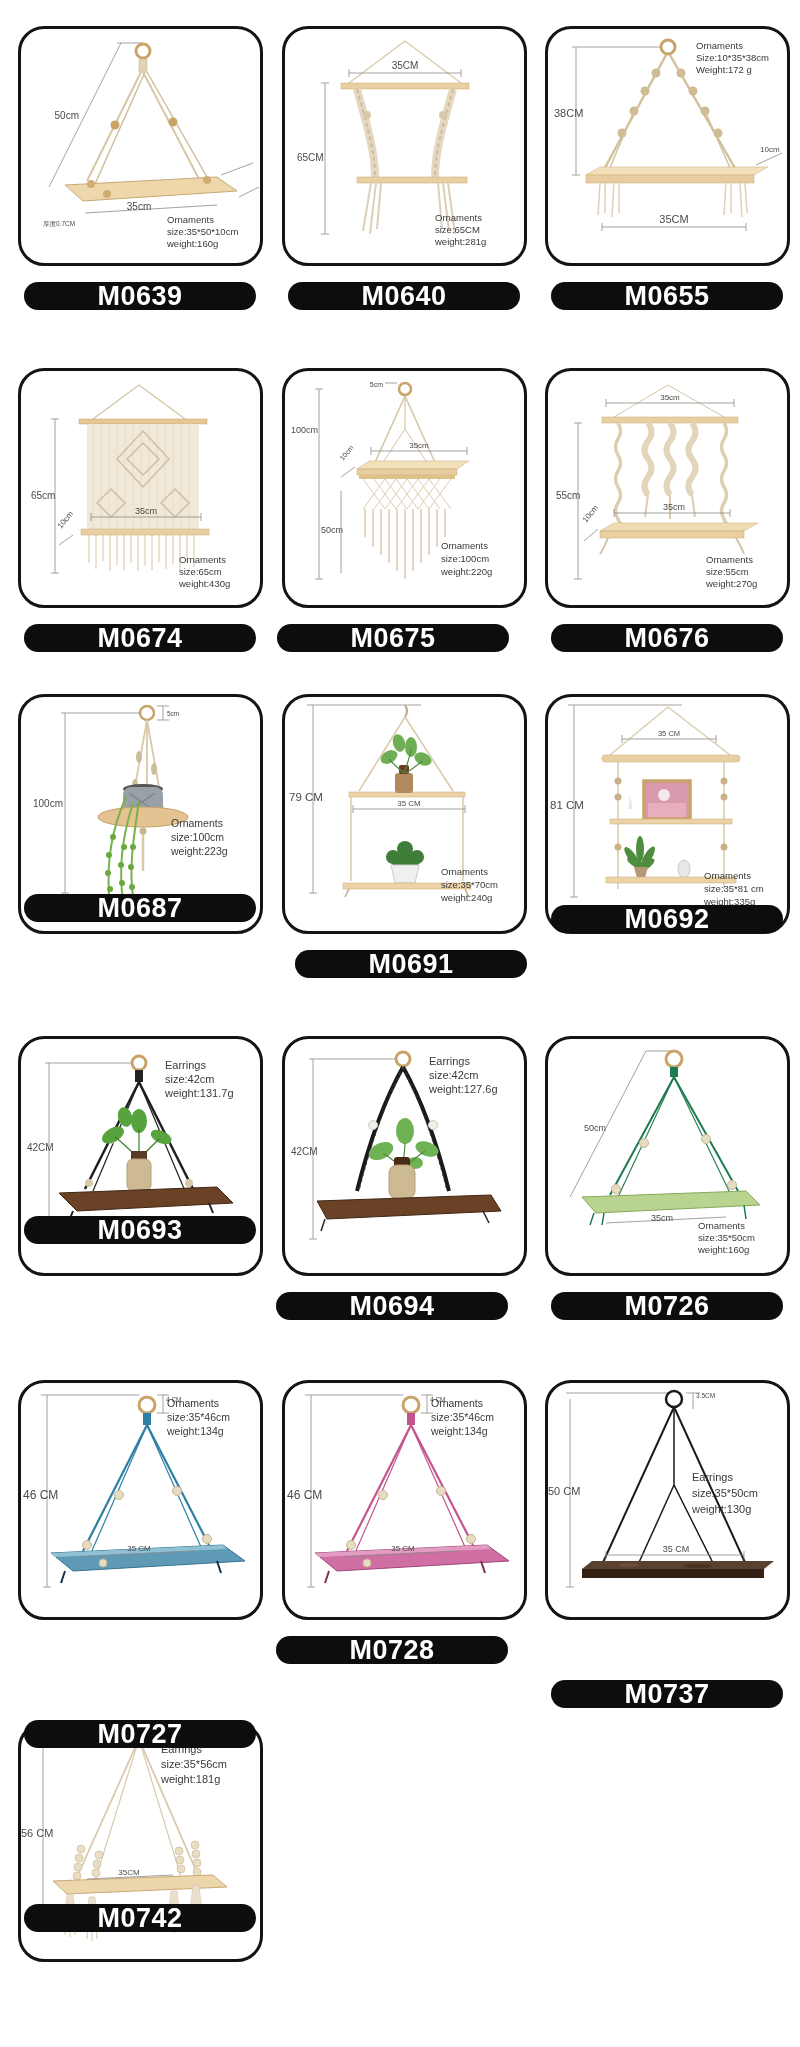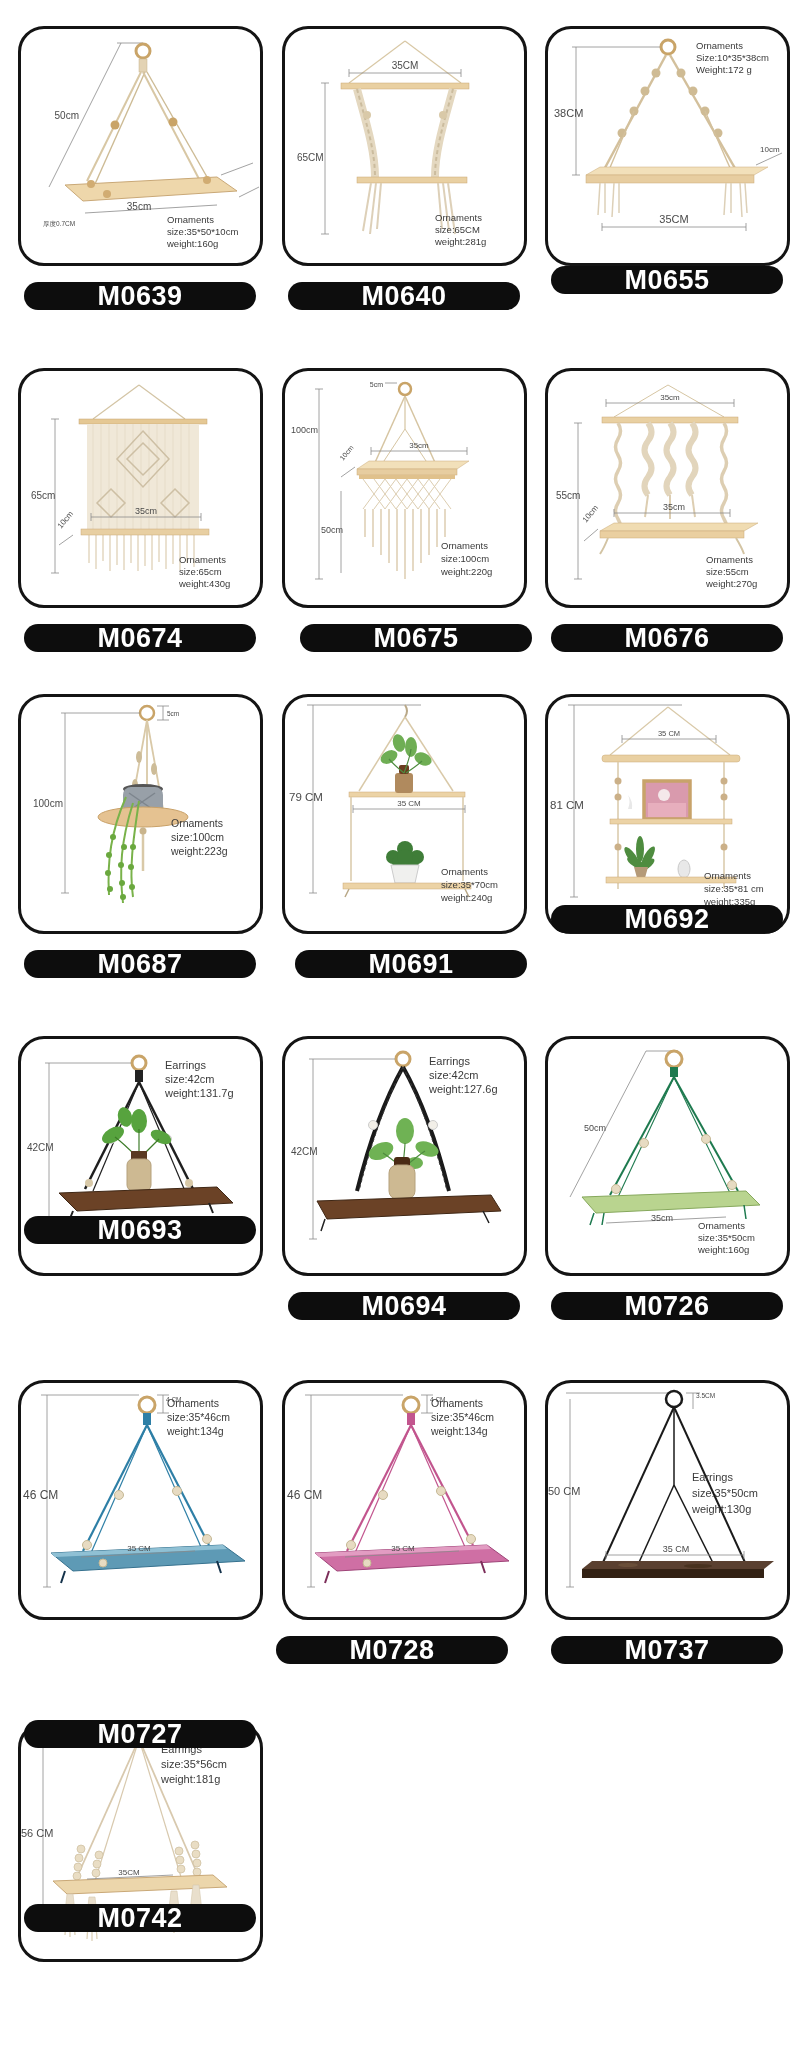--- a/index.html
+++ b/index.html
@@ -665,26 +665,26 @@
   <line class="dl" x1="66" y1="154" x2="152" y2="150"></line>
   <text class="dim" x="108" y="150" font-size="8" text-anchor="middle">35CM</text>
   <text class="spec" x="140" y="28" font-size="11">Earrings</text>
   <text class="spec" x="140" y="43" font-size="11">size:35*56cm</text>
   <text class="spec" x="140" y="58" font-size="11">weight:181g</text>
 </svg>
 </div>
 
 <div class="plabel" style="left:24px;top:282px">M0639</div>
 <div class="plabel" style="left:288px;top:282px">M0640</div>
-<div class="plabel" style="left:551px;top:266px">M0655</div>
+<div class="plabel" style="left:551px;top:282px">M0655</div>
 <div class="plabel" style="left:24px;top:624px">M0674</div>
-<div class="plabel" style="left:300px;top:624px">M0675</div>
+<div class="plabel" style="left:277px;top:624px">M0675</div>
 <div class="plabel" style="left:551px;top:624px">M0676</div>
-<div class="plabel" style="left:24px;top:950px">M0687</div>
+<div class="plabel" style="left:24px;top:894px">M0687</div>
 <div class="plabel" style="left:295px;top:950px">M0691</div>
 <div class="plabel" style="left:551px;top:905px">M0692</div>
 <div class="plabel" style="left:24px;top:1216px">M0693</div>
-<div class="plabel" style="left:288px;top:1292px">M0694</div>
+<div class="plabel" style="left:276px;top:1292px">M0694</div>
 <div class="plabel" style="left:551px;top:1292px">M0726</div>
 <div class="plabel" style="left:24px;top:1720px">M0727</div>
 <div class="plabel" style="left:276px;top:1636px">M0728</div>
-<div class="plabel" style="left:551px;top:1636px">M0737</div>
+<div class="plabel" style="left:551px;top:1680px">M0737</div>
 <div class="plabel" style="left:24px;top:1904px">M0742</div>
 
 </body></html>

